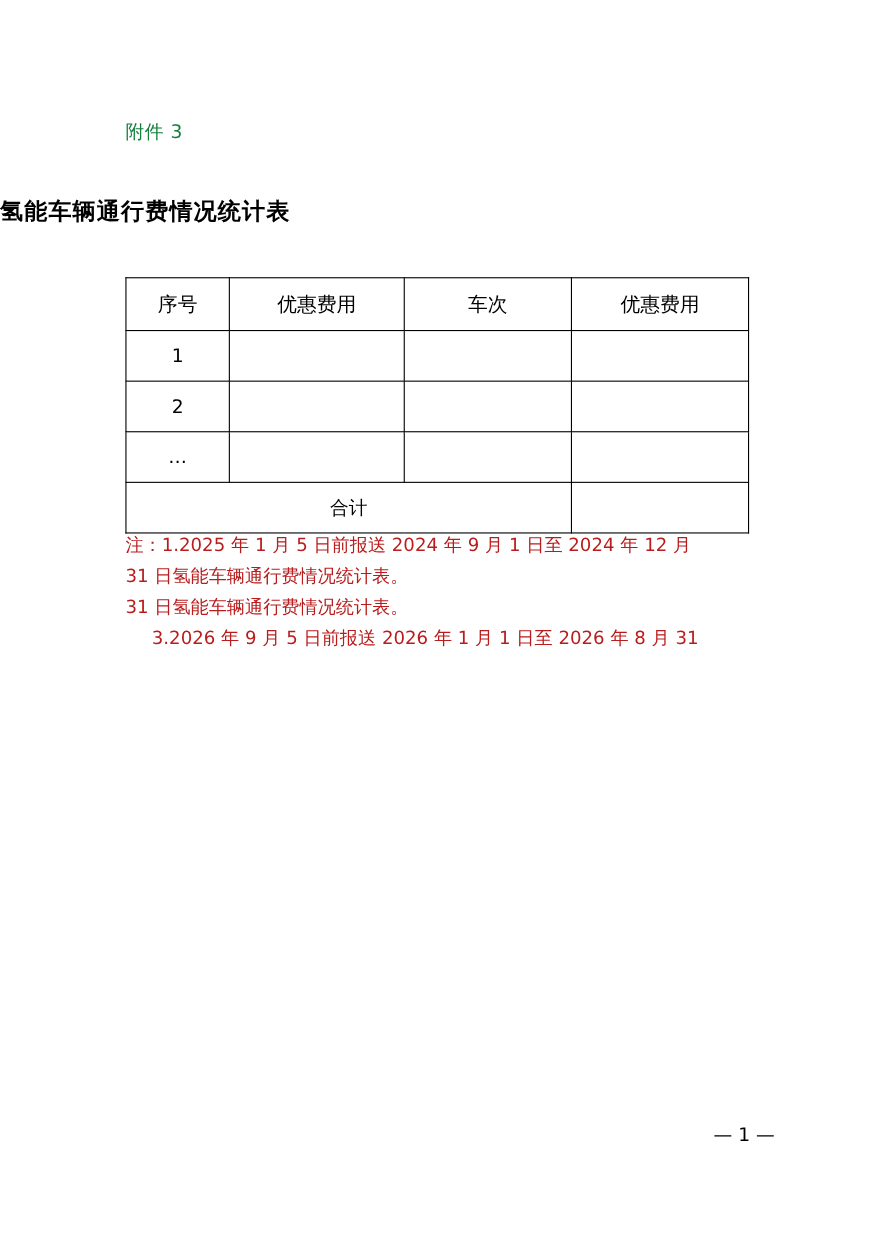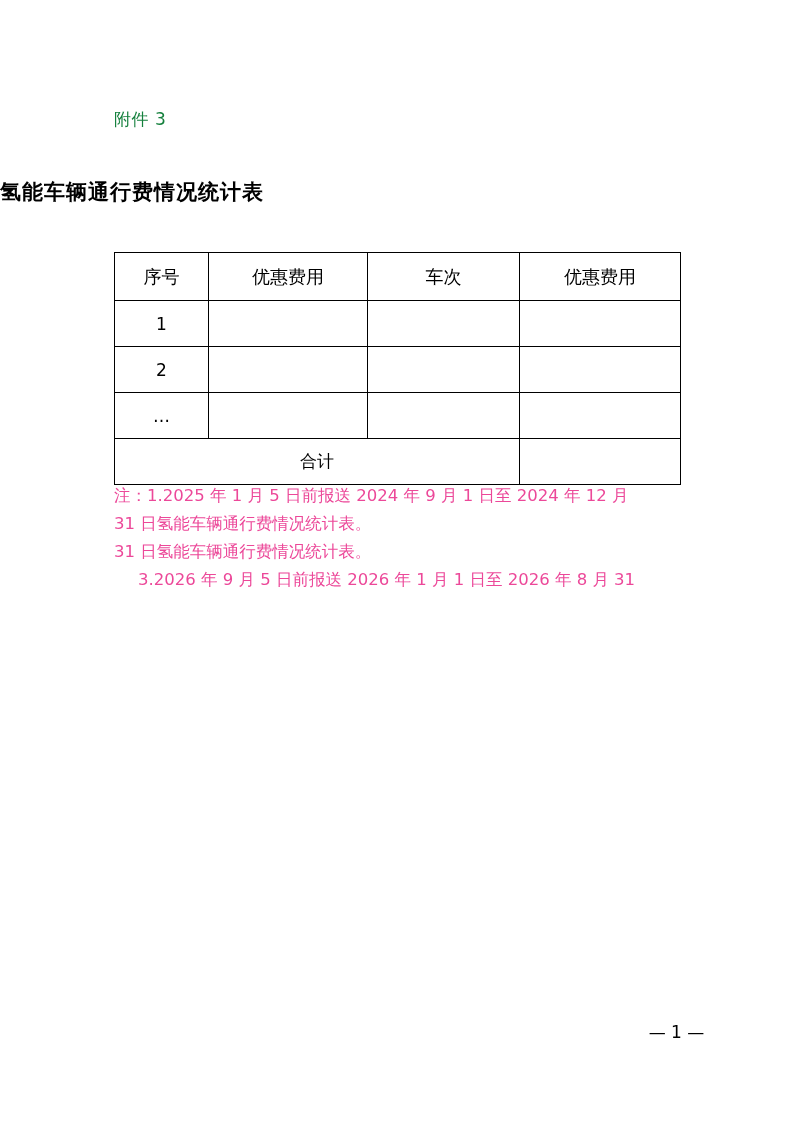--- a/index.html
+++ b/index.html
@@ -70,21 +70,21 @@
     font-size: 18px;
     font-family: Liberation Mono, monospace;
   }
   .notes {
     position: absolute;
     left: 114px;
     top: 482px;
     width: 570px;
     font-size: 16.5px;
     line-height: 28px;
-    color: #ec4899;
+    color: #b91c1c;
   }
   .notes .note-line {
     white-space: nowrap;
   }
   .notes .indent {
     display: block;
   }
   .page-number {
     position: absolute;
     left: 0;

